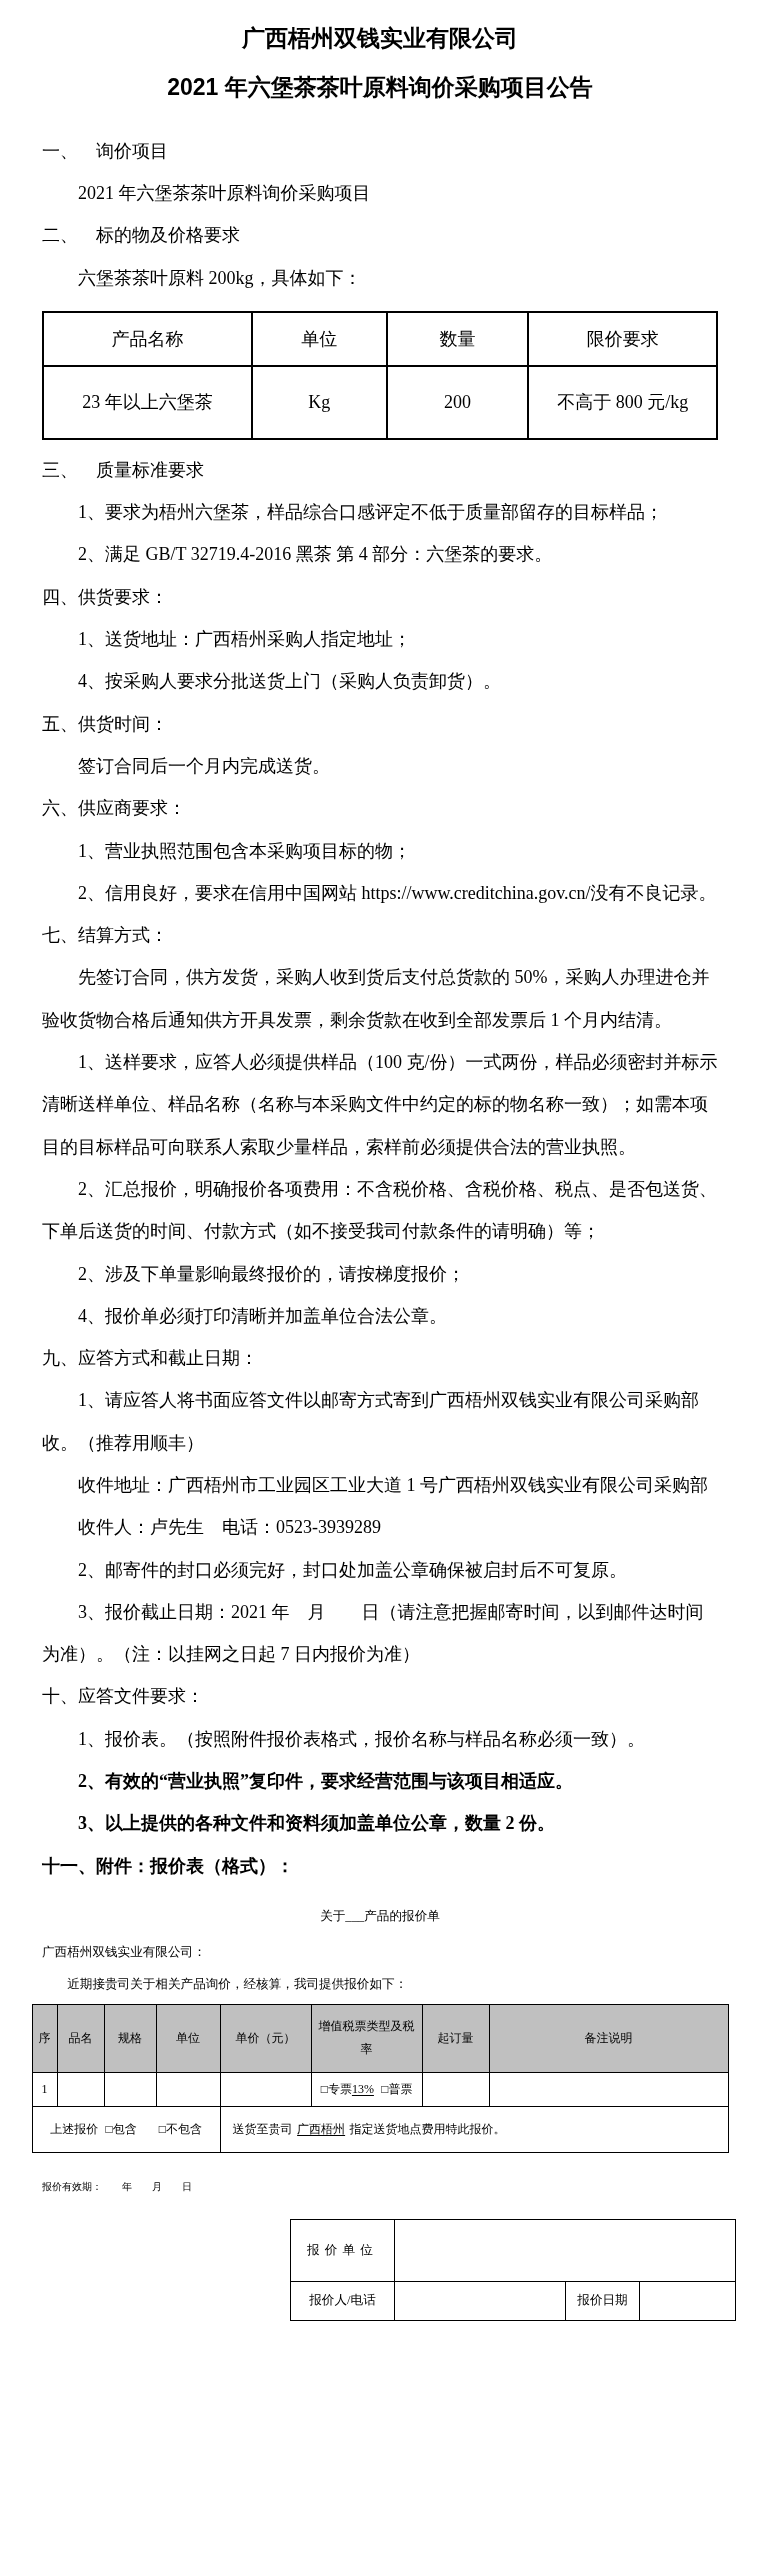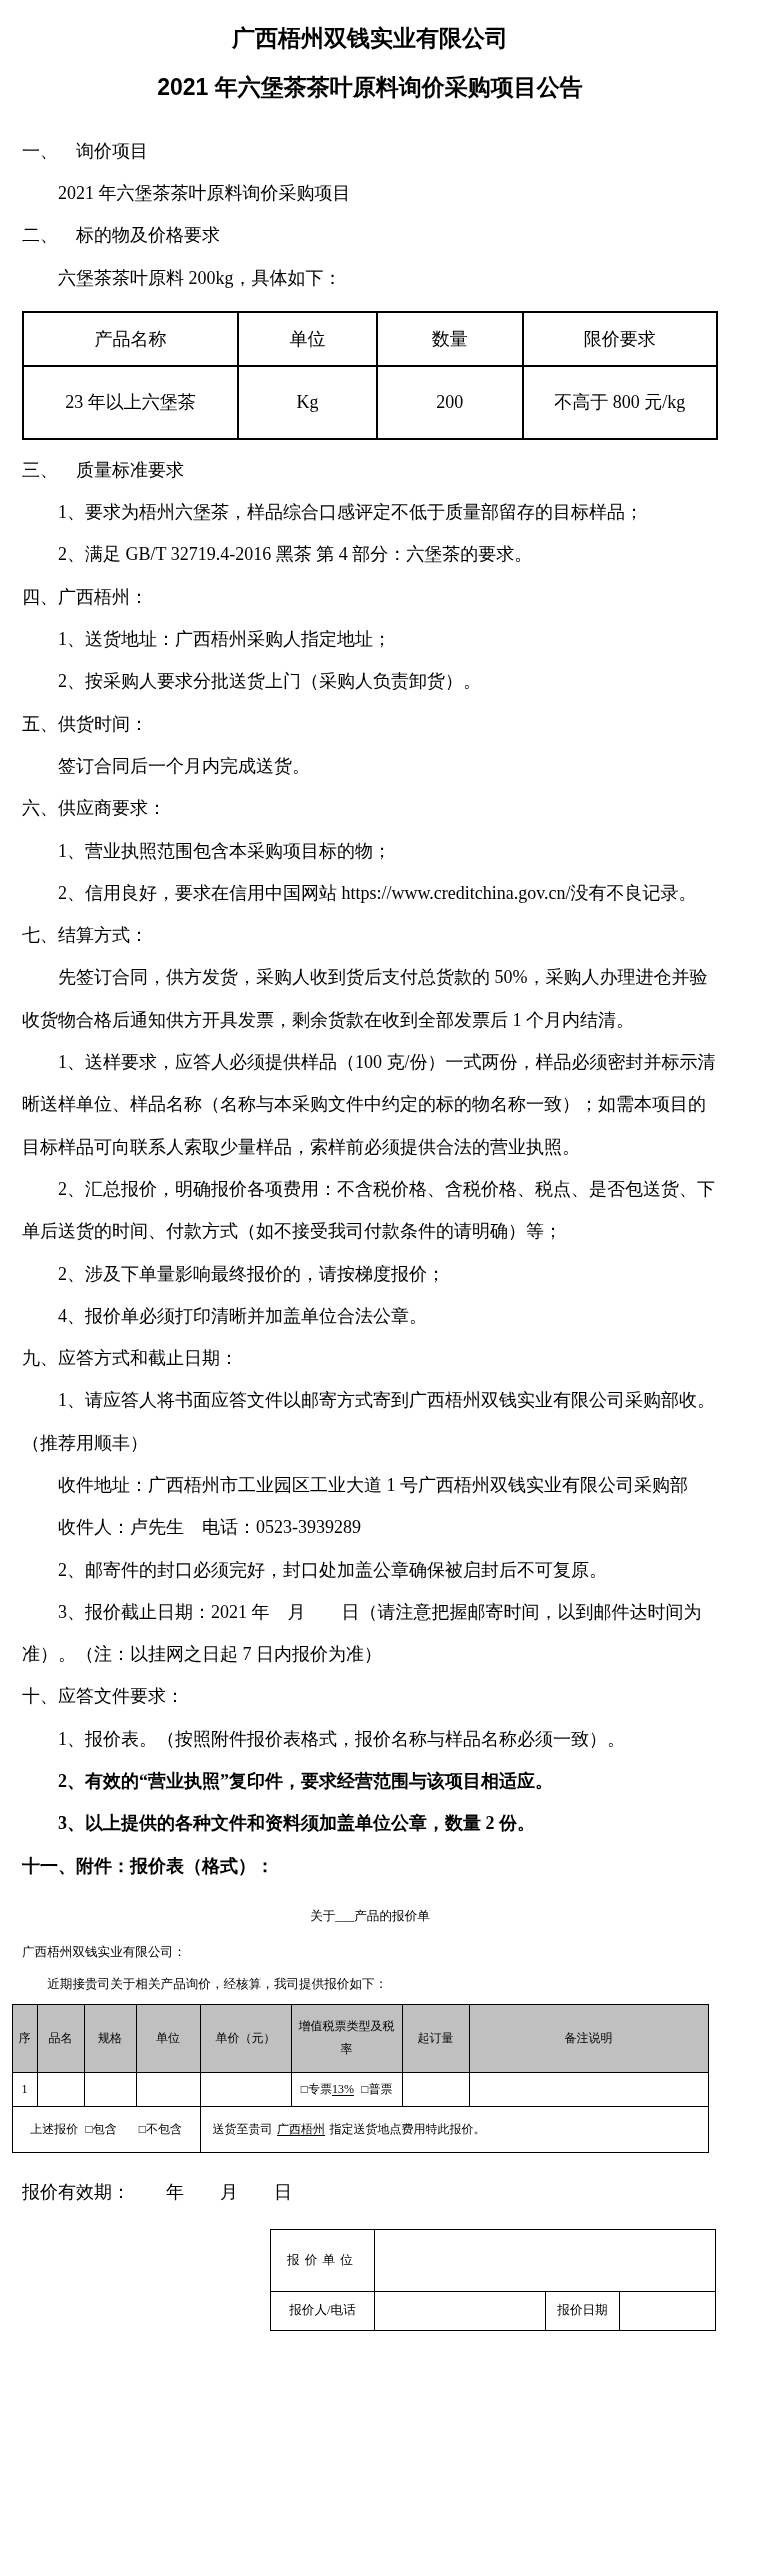--- a/index.html
+++ b/index.html
@@ -1,18 +1,18 @@
 <!DOCTYPE html>
 <html style="font-size:12px"><head>
 <meta charset="utf-8">
 <style>
   html,body{margin:0;padding:0;background:#ffffff;}
   .page{
     position:relative;width:760px;height:2576px;box-sizing:border-box;
-    padding:21px 42px 0 22px;background:#fff;color:#000;overflow:hidden;
+    padding:21px 42px 0 42px;background:#fff;color:#000;overflow:hidden;
     font-family:"Liberation Serif","DejaVu Serif",serif;
   }
   .title{
     font-family:"Liberation Sans","DejaVu Sans",sans-serif;
     font-weight:700;font-size:23px;line-height:1.55;text-align:center;margin:0;
   }
   .title.second{margin-top:13.4px;}
   .body{margin-top:24px;}
   .body p{margin:0;font-size:18px;line-height:2.35;}
   p.heading{text-indent:0;}
@@ -31,21 +31,21 @@
   .t2{width:696px;margin:10.4px 0 0 -10.4px;table-layout:fixed;}
   .t2 th,.t2 td{border:1.5px solid #000;font-size:12px;text-align:center;vertical-align:middle;padding:1.5px 3px;box-sizing:border-box;}
   .t2 th{background:#c0c0c0;font-weight:normal;height:68px;line-height:1.9;}
   .t2 td.data{height:34px;}
   .t2 td.foot{height:46px;}
   .t2 td.foot-right{text-align:left;padding-left:12px;}
   .gap-s{display:inline-block;margin-left:7.4px;}
   .gap-m{display:inline-block;margin-left:22px;}
   .gap-x{display:inline-block;margin-left:4.5px;margin-right:4.5px;}
   .u{text-decoration:underline;text-underline-offset:2.2px;}
-  .validity{font-size:18px;margin:27px 0 0 0;}
+  .validity{font-size:10px;margin:27px 0 0 0;}
   .regards{font-size:13.4px;font-weight:700;margin:22px 0 0 0;}
   .t3{width:445px;margin:25px 0 0 248px;table-layout:fixed;}
   .t3 td{border:1.5px solid #000;font-size:12.6px;vertical-align:middle;padding:0 4.5px;box-sizing:border-box;}
   .t3 .lbl{text-align:center;}
   .t3 .lbl-spaced{letter-spacing:5.2px;}
   .t3 tr.r1 td{height:62px;}
   .t3 tr.r2 td{height:39px;}
 </style>
 </head>
 <body>
@@ -80,23 +80,23 @@
         <td>Kg</td>
         <td>200</td>
         <td>不高于 800 元/kg</td>
       </tr>
     </tbody>
       </table>
 
     <p class="heading">三、　质量标准要求</p>
     <p class="para">1、要求为梧州六堡茶，样品综合口感评定不低于质量部留存的目标样品；</p>
     <p class="para">2、满足 GB/T 32719.4-2016 黑茶 第 4 部分：六堡茶的要求。</p>
-    <p class="heading">四、广西梧州：</p>
+    <p class="heading">四、供货要求：</p>
     <p class="para">1、送货地址：广西梧州采购人指定地址；</p>
-    <p class="para">2、按采购人要求分批送货上门（采购人负责卸货）。</p>
+    <p class="para">4、按采购人要求分批送货上门（采购人负责卸货）。</p>
     <p class="heading">五、供货时间：</p>
     <p class="para">签订合同后一个月内完成送货。</p>
     <p class="heading">六、供应商要求：</p>
     <p class="para">1、营业执照范围包含本采购项目标的物；</p>
     <p class="para">2、信用良好，要求在信用中国网站 https://www.creditchina.gov.cn/没有不良记录。</p>
     <p class="heading">七、结算方式：</p>
     <p class="para">先签订合同，供方发货，采购人收到货后支付总货款的 50%，采购人办理进仓并验收货物合格后通知供方开具发票，剩余货款在收到全部发票后 1 个月内结清。</p>
     <p class="para">1、送样要求，应答人必须提供样品（100 克/份）一式两份，样品必须密封并标示清晰送样单位、样品名称（名称与本采购文件中约定的标的物名称一致）；如需本项目的目标样品可向联系人索取少量样品，索样前必须提供合法的营业执照。</p>
     <p class="para">2、汇总报价，明确报价各项费用：不含税价格、含税价格、税点、是否包送货、下单后送货的时间、付款方式（如不接受我司付款条件的请明确）等；</p>
     <p class="para">2、涉及下单量影响最终报价的，请按梯度报价；</p>

